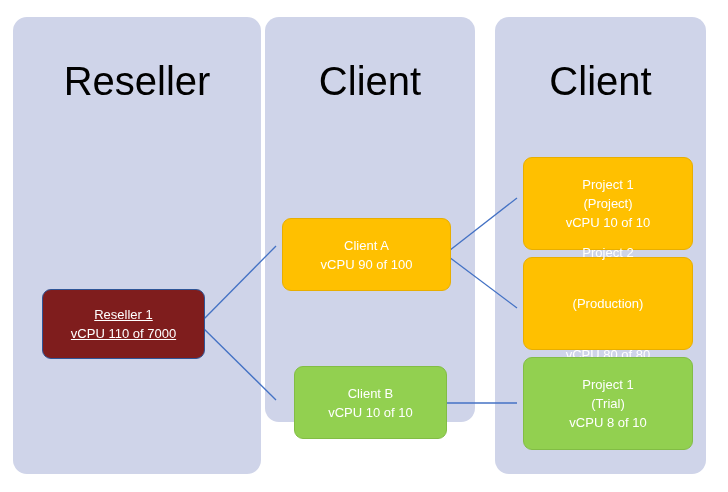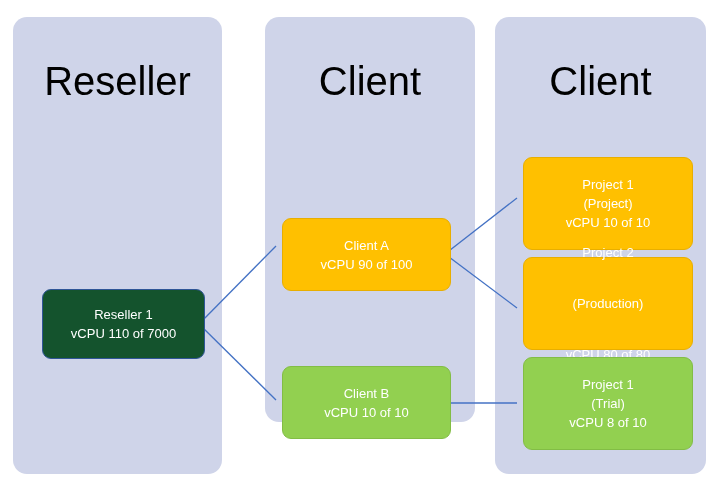--- a/index.html
+++ b/index.html
@@ -44,21 +44,21 @@
     right: 0;
     top: 40px;
     text-align: center;
     font-size: 40px;
     line-height: 48px;
     color: #000000;
     font-weight: 400;
     letter-spacing: 0px;
   }
 
-  #panel-reseller { left: 13px;  top: 17px; width: 209px; height: 457px; }
+  #panel-reseller { left: 13px;  top: 17px; width: 248px; height: 457px; }
   #panel-client   { left: 253px; top: 17px; width: 210px; height: 405px; margin-left: 12px; }
   #panel-project  { left: 495px; top: 17px; width: 211px; height: 457px; }
 
   
   .node {
     position: absolute;
     z-index: 3;
     border-radius: 9px;
     box-sizing: border-box;
     display: flex;
@@ -67,27 +67,27 @@
     justify-content: center;
     color: #ffffff;
     font-size: 13px;
     line-height: 19px;
     text-align: center;
     padding: 4px 6px;
     margin-left: 6px;
   }
   .node .line { display: block; white-space: nowrap; }
 
-  .node.blue   { background: #14532d; border: 1.5px solid #2f5597; }
+  .node.blue   { background: #7f1d1d; border: 1.5px solid #2f5597; text-decoration: underline; }
   .node.amber  { background: #ffc000; border: 1.5px solid #e8ae00; }
   .node.green  { background: #92d050; border: 1.5px solid #82bd45; }
 
   #node-reseller-1   { left: 36px;  top: 289px; width: 163px; height: 70px; }
   #node-client-a     { left: 276px; top: 218px; width: 169px; height: 73px; }
-  #node-client-b     { left: 276px; top: 366px; width: 169px; height: 73px; }
+  #node-client-b     { left: 288px; top: 366px; width: 153px; height: 73px; }
   #node-project-1-develop    { left: 517px; top: 157px; width: 170px; height: 93px; }
   #node-project-2-production { left: 517px; top: 257px; width: 170px; height: 93px; gap: 32px; }
   #node-project-1-trial      { left: 517px; top: 357px; width: 170px; height: 93px; }
 </style>
 </head>
 <body>
 
 <div id="canvas">
 
   <div class="panel" id="panel-reseller">

